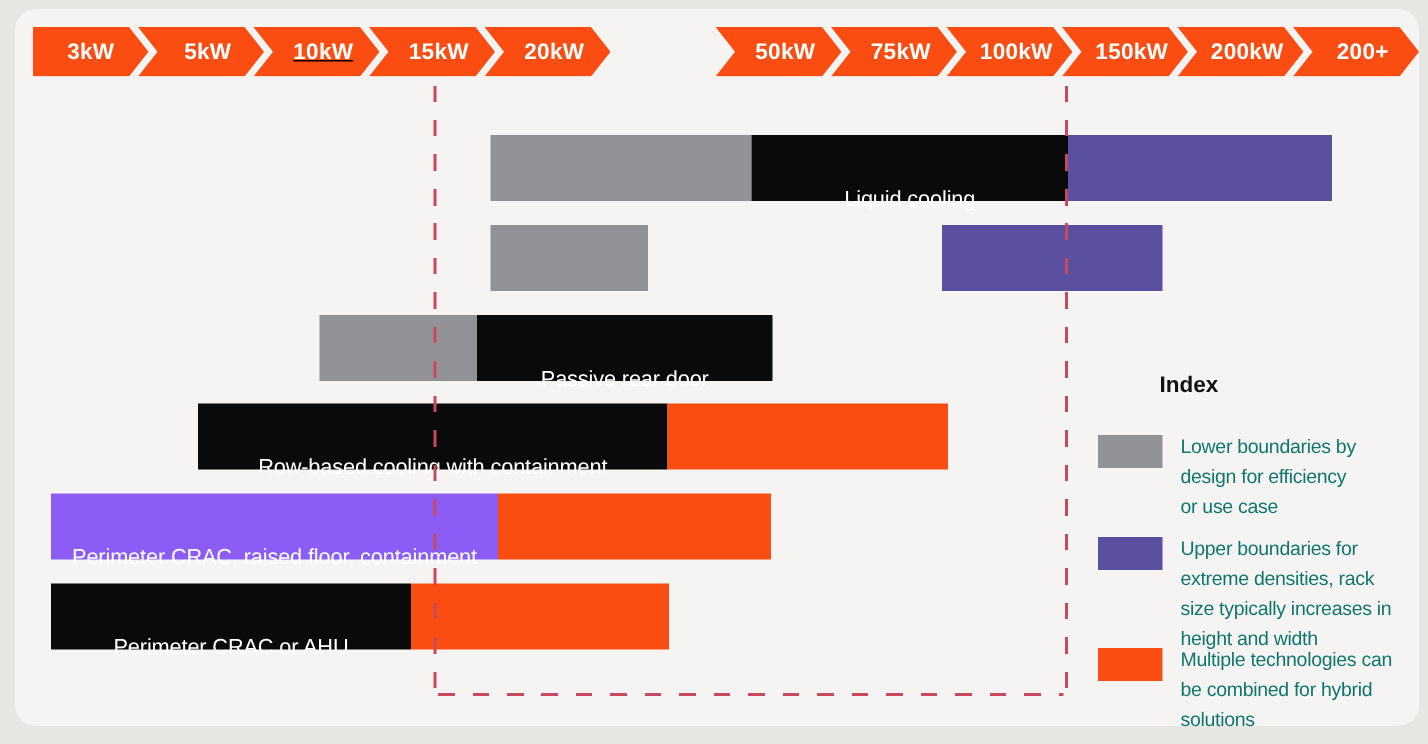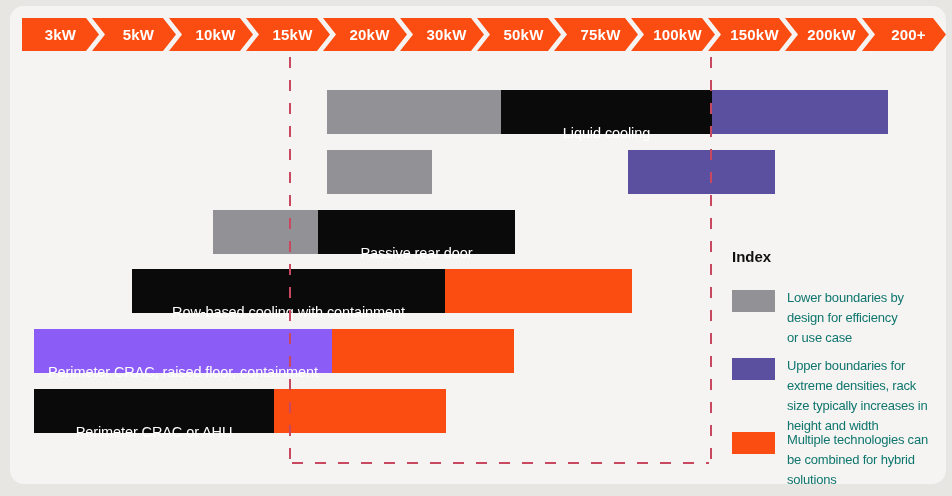--- a/index.html
+++ b/index.html
@@ -26,49 +26,46 @@
   .bracket{position:absolute;left:290px;top:57px;width:421px;height:407px;pointer-events:none;}
   .dash-v{position:absolute;top:0;bottom:0;width:2px;
     background:repeating-linear-gradient(to bottom,var(--dash) 0 11px,transparent 11px 23px);}
   .dash-v.left{left:-1px;}
   .dash-v.right{right:-1px;}
   .dash-h{position:absolute;left:2px;right:2px;bottom:0;height:2px;
     background:repeating-linear-gradient(to right,var(--dash) 0 11px,transparent 11px 23px);}
 
   
   .legend{position:absolute;left:732px;top:248px;width:200px;}
-  .legend-title{font-size:15px;font-weight:700;color:#111;}
+  .legend-title{font-size:15px;font-weight:700;color:#111;margin-left:41px;}
   .legend-item{position:absolute;left:0;display:flex;}
   .legend-swatch{width:43px;height:22px;flex:0 0 43px;margin-right:12px;margin-top:2px;}
   .legend-text{font-size:13px;line-height:20px;color:#0f766e;letter-spacing:-.2px;white-space:pre-line;}
 </style>
 </head>
 <body>
 
 <div class="stage">
   <div class="card"></div>
 
   <div class="axis">
       <div class="axis-seg first" style="left: 22px; width: 77px;">
         <span>3kW</span>
       </div>
       <div class="axis-seg" style="left: 92px; width: 84px;">
         <span>5kW</span>
       </div>
-      <div class="axis-seg" style="left: 169px; width: 84px;">
+      <div class="axis-seg" style="left: 169px; width: 84px; text-decoration: underline;">
         <span>10kW</span>
       </div>
       <div class="axis-seg" style="left: 246px; width: 84px;">
         <span>15kW</span>
       </div>
       <div class="axis-seg" style="left: 323px; width: 84px;">
         <span>20kW</span>
-      </div>
-      <div class="axis-seg" style="left: 400px; width: 84px;">
-        <span>30kW</span>
       </div>
       <div class="axis-seg" style="left: 477px; width: 84px;">
         <span>50kW</span>
       </div>
       <div class="axis-seg" style="left: 554px; width: 84px;">
         <span>75kW</span>
       </div>
       <div class="axis-seg" style="left: 631px; width: 84px;">
         <span>100kW</span>
       </div>

